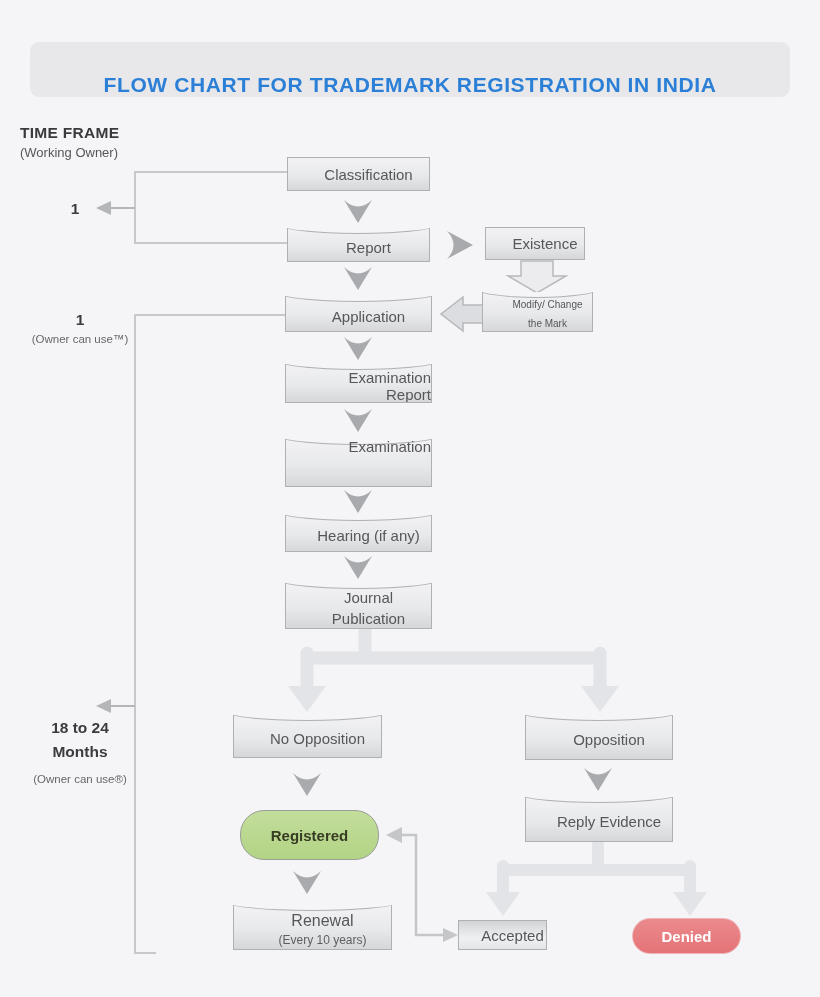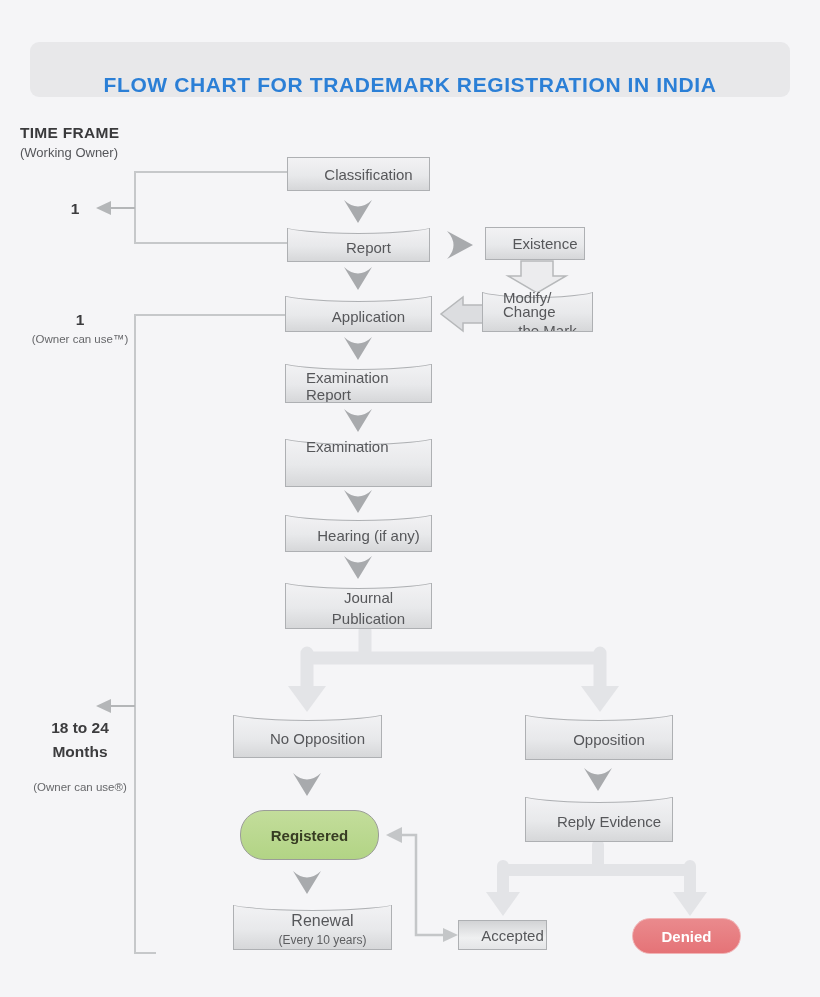--- a/index.html
+++ b/index.html
@@ -25,21 +25,21 @@
     letter-spacing:0.6px;
   }
   
   svg.wires{position:absolute;left:0;top:0;z-index:1;}
   
   .box{
     position:absolute;z-index:2;
     background:linear-gradient(180deg,#f2f2f4 0%,#e8e9eb 55%,#d6d7d9 100%);
     border:1px solid #aeb0b3;
     display:flex;flex-direction:column;align-items:center;justify-content:center;
-    color:#56575a;font-size:15px;text-align:left;line-height:17px;
+    color:#56575a;font-size:15px;text-align:right;line-height:17px;
     box-sizing:border-box;
     padding-left:20px;
   }
   .box .lbl{position:relative;z-index:2;}
   .box.curved{border-top:none;overflow:hidden;}
   .box.curved::before{
     content:'';position:absolute;left:-7%;top:-14px;width:114%;height:20px;
     background:#f5f5f7;border:1px solid #aeb0b3;border-radius:50%;
     box-sizing:border-box;z-index:1;
   }
@@ -124,36 +124,36 @@
   </div>
 
   <div class="side" style="left:15px;top:308px;width:130px;">
     <div class="big">1</div>
     <div class="tiny">(Owner can use™)</div>
   </div>
 
   <div class="side" style="left:15px;top:716px;width:130px;">
     <div class="big">18 to 24</div>
     <div class="big">Months</div>
-    <div class="tiny" style="margin-top:16px;">(Owner can use®)</div>
+    <div class="tiny" style="margin-top:8px;">(Owner can use®)</div>
   </div>
 
   <div class="box" style="left:287px;top:157px;width:143px;height:34px;">
     <span class="lbl">Classification</span>
   </div>
 
   <div class="box curved" style="left:287px;top:228px;width:143px;height:34px;">
     <span class="lbl">Report</span>
   </div>
 
   <div class="box" style="left:485px;top:227px;width:100px;height:33px;">
     <span class="lbl">Existence</span>
   </div>
 
-  <div class="box curved" style="left:482px;top:292px;width:111px;height:40px;font-size:15px;line-height:14px;">
+  <div class="box curved" style="left:482px;top:292px;width:111px;height:40px;font-size:10px;line-height:14px;">
     <span class="lbl">Modify/ Change</span>
     <span class="lbl">the Mark</span>
   </div>
 
   <div class="box curved" style="left:285px;top:296px;width:147px;height:36px;">
     <span class="lbl">Application</span>
   </div>
 
   <div class="box curved" style="left:285px;top:364px;width:147px;height:39px;">
     <span class="lbl">Examination Report</span>

